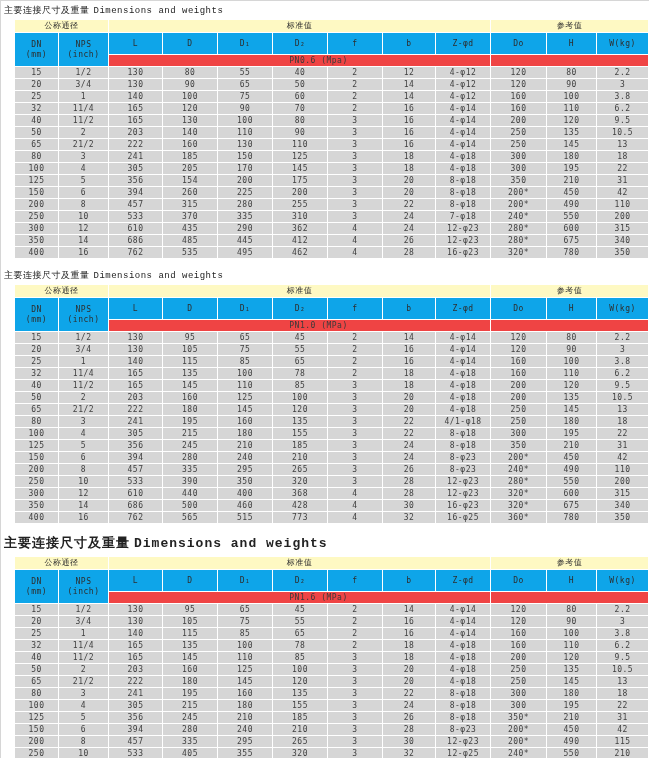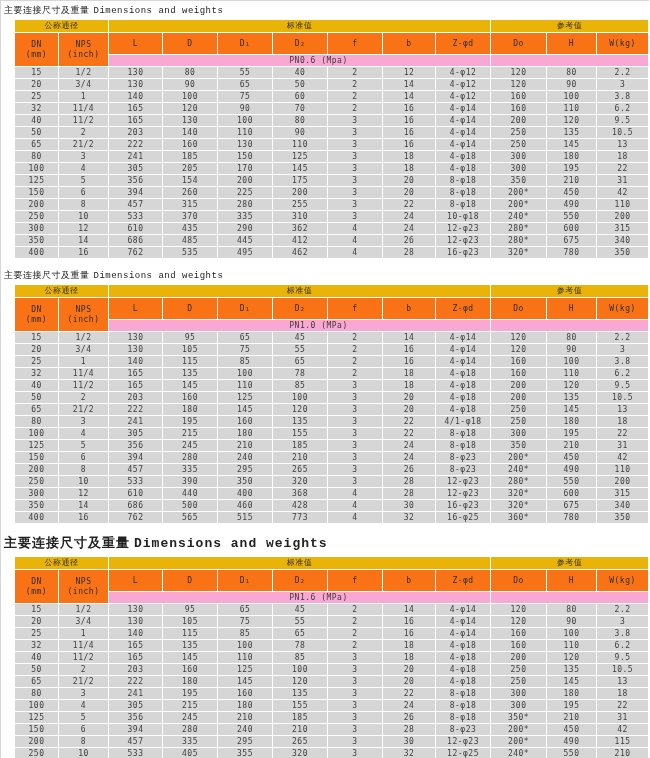--- a/index.html
+++ b/index.html
@@ -6,23 +6,23 @@
   body{width:650px;font-family:"DejaVu Sans Mono","Liberation Mono",monospace;}
   .page{width:646px;min-height:754px;border-top:1px solid #d6d6d6;border-left:1px solid #d6d6d6;padding:1px 1px 2px 1px;}
   .table-title{margin:2px 0 2px 2px;font-size:9px;color:#222;letter-spacing:0.5px;white-space:nowrap;font-family:Liberation Mono, monospace;}
   .table-title.large{font-size:13px;font-weight:bold;margin:10px 0 4px 2px;letter-spacing:1px;}
   .table-title .zh{margin-right:4px;}
   .block-gap{margin-top:10px;}
   table.spec{border-collapse:collapse;table-layout:fixed;width:634px;margin-left:12px;}
   table.spec td{border:1px solid #ffffff;text-align:center;vertical-align:middle;
     font-size:8px;line-height:10px;color:#3f3f3f;padding:0;letter-spacing:0.5px;
     overflow:hidden;white-space:pre-line;}
-  table.spec td.hdr{background:#eab308;color:#2e2e2e;height:12px;margin-top:48px;}
-  table.spec td.colhdr{background:#f97316;color:#2e2e2e;height:21px;}
-  table.spec td.pn{background:#f9a8d4;color:#3a3a3a;height:11px;padding-left:38px;}
+  table.spec td.hdr{background:#fef9c3;color:#2e2e2e;height:12px;margin-top:48px;}
+  table.spec td.colhdr{background:#0ea5e9;color:#2e2e2e;height:21px;}
+  table.spec td.pn{background:#ef4444;color:#3a3a3a;height:11px;padding-left:38px;}
   table.spec tbody td{background:#d6d6d6;height:11px;}
 </style>
 </head>
 <body>
 
 <div class="page">
 
   <div class="table-block">
     <div class="table-title">
       <span class="zh">主要连接尺寸及重量</span><span class="en">Dimensions and weights</span>
@@ -240,21 +240,21 @@
           </tr>
           <tr>
             <td class="">250</td>
             <td class="">10</td>
             <td class="">533</td>
             <td class="">370</td>
             <td class="">335</td>
             <td class="">310</td>
             <td class="">3</td>
             <td class="">24</td>
-            <td class="">10-φ18</td>
+            <td class="">7-φ18</td>
             <td class="">240*</td>
             <td class="">550</td>
             <td class="">200</td>
           </tr>
           <tr>
             <td class="">300</td>
             <td class="">12</td>
             <td class="">610</td>
             <td class="">435</td>
             <td class="">290</td>

